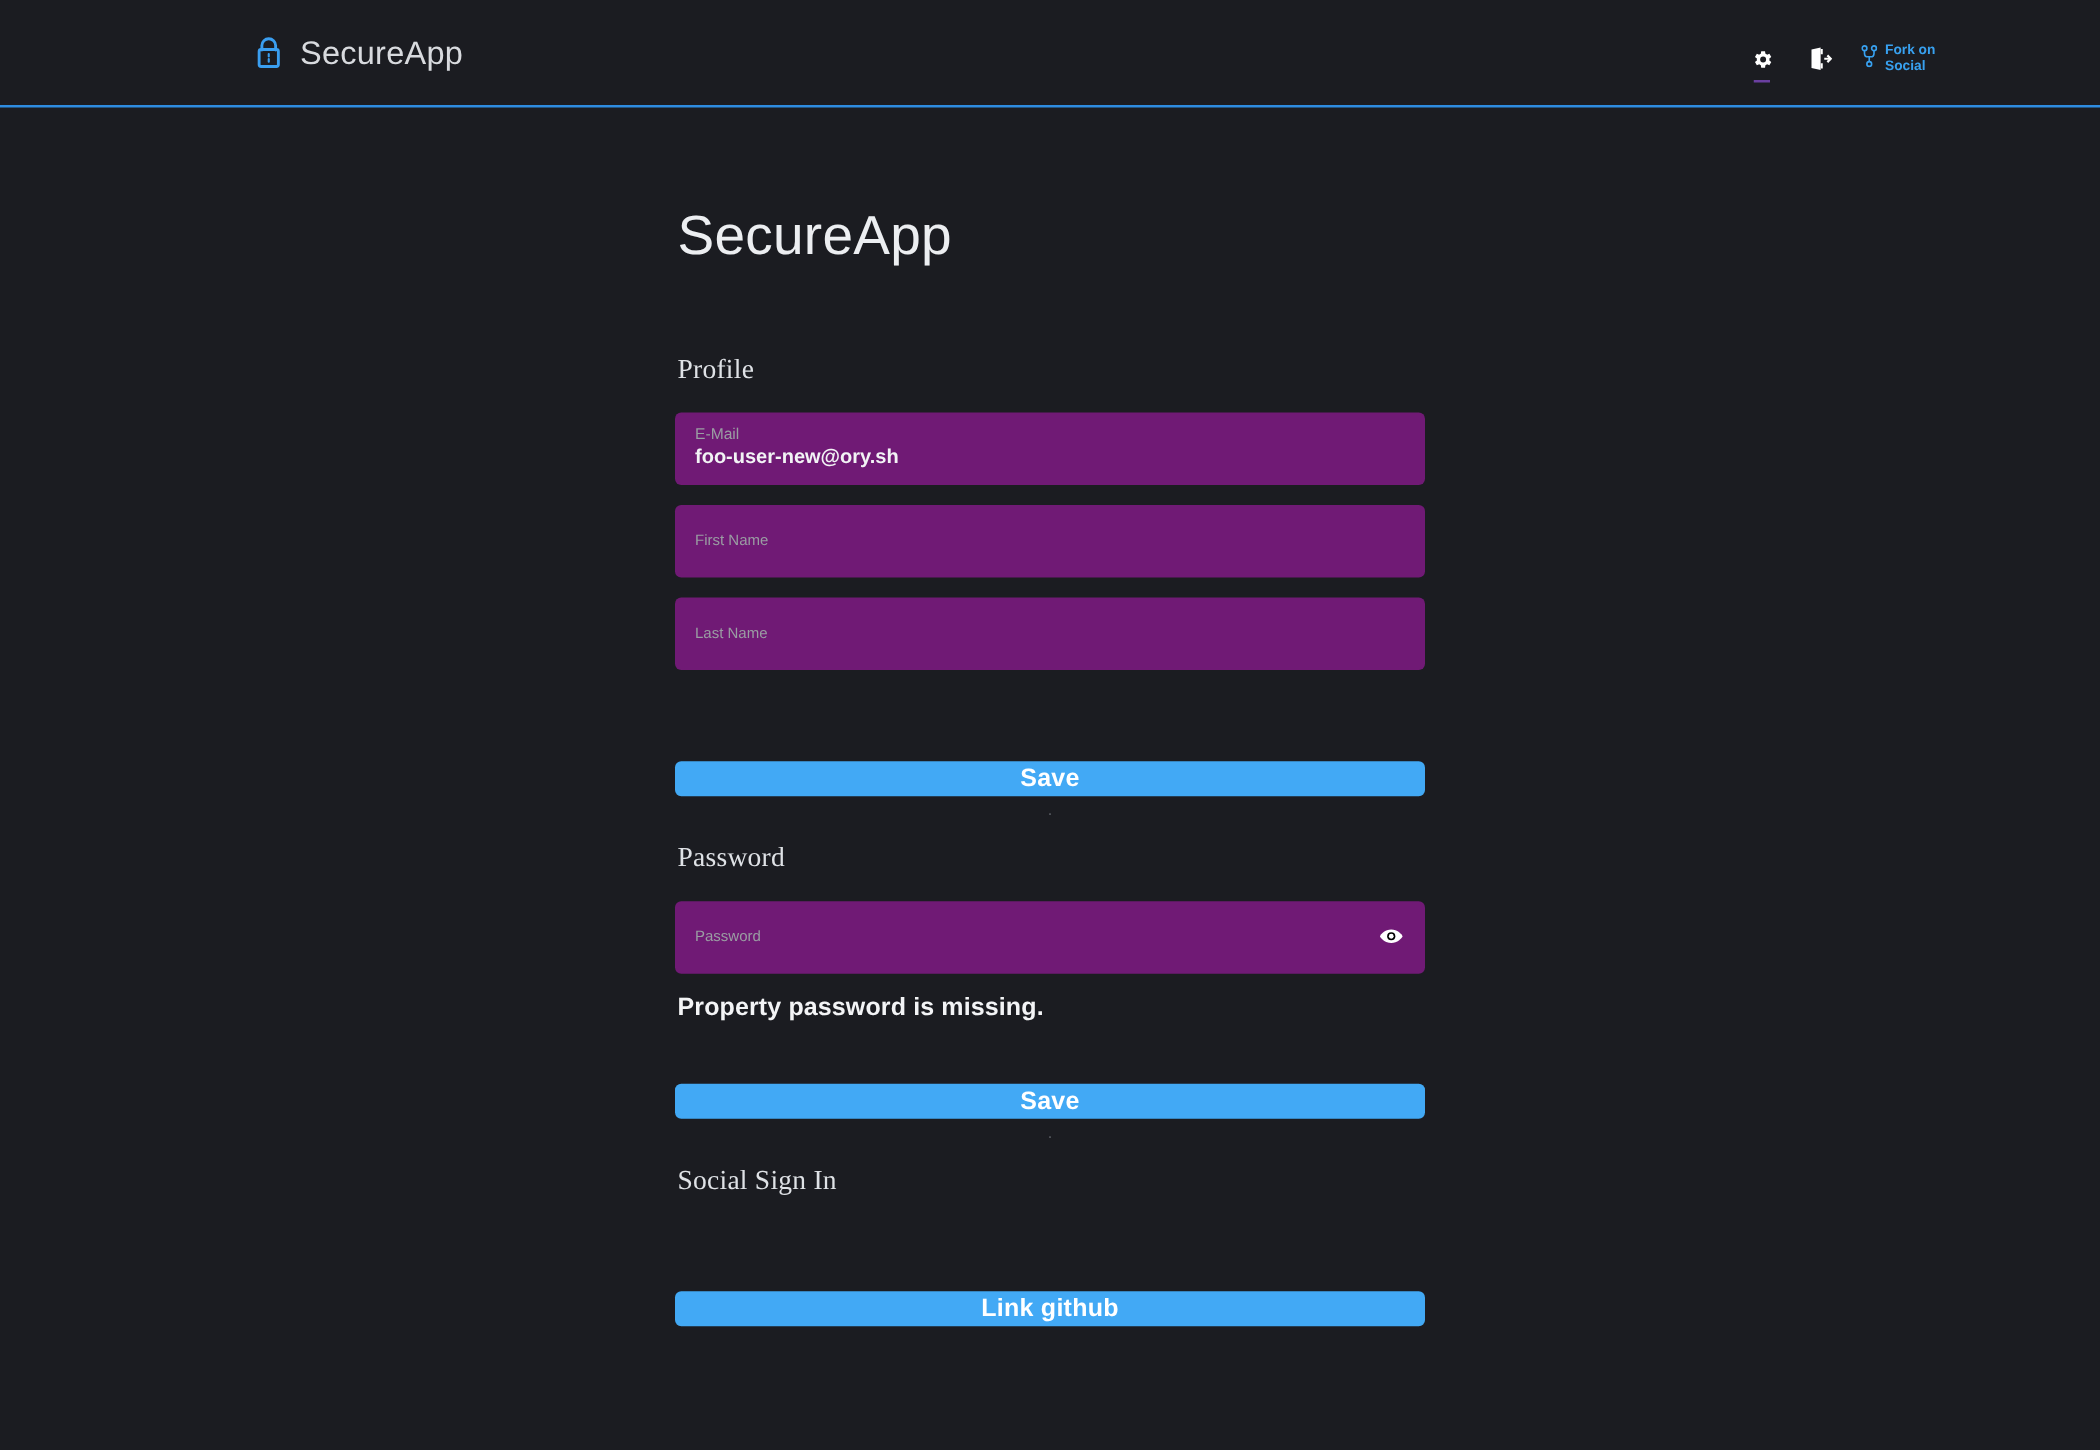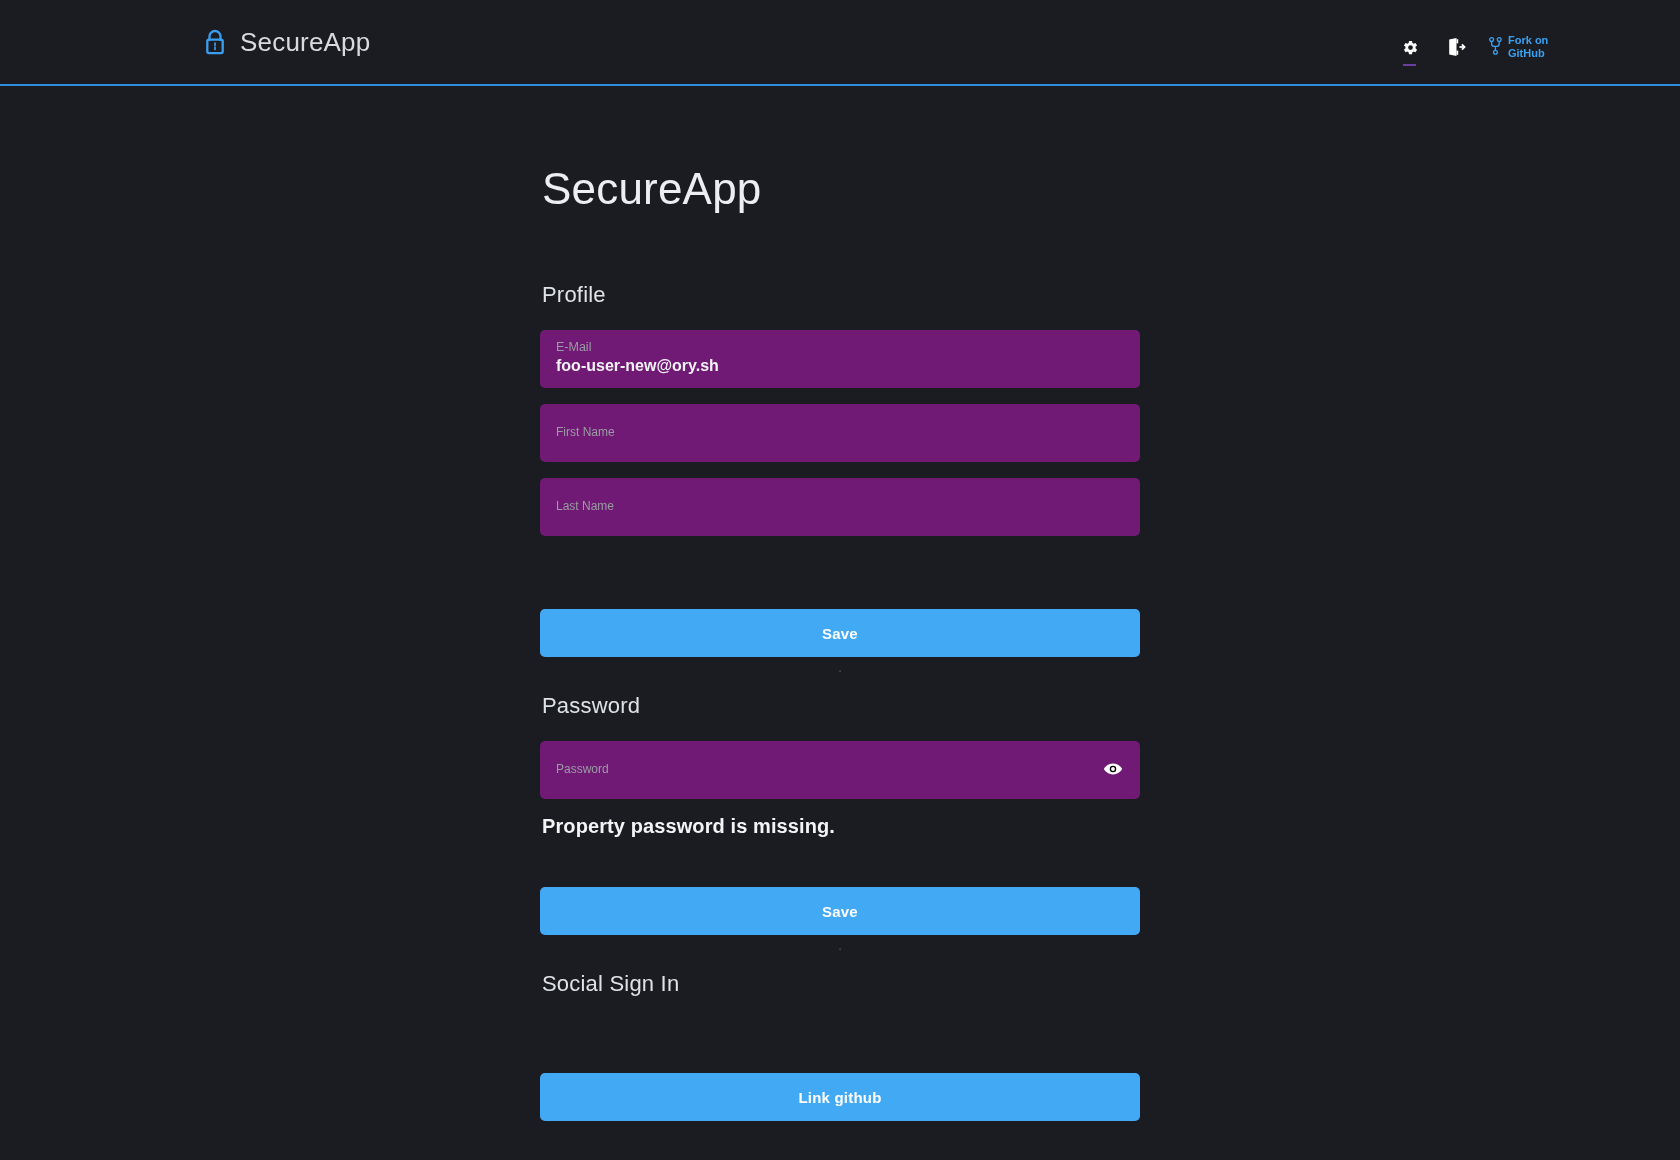--- a/index.html
+++ b/index.html
@@ -96,20 +96,21 @@
     font-weight: 400;
     margin: 0 0 68px 2px;
     letter-spacing: 0.2px;
   }
   .section-title {
     color: #dfe2e6;
     font-size: 22px;
     font-weight: 400;
     margin: 0 0 22px 2px;
     letter-spacing: 0.2px;
+    font-family: Liberation Serif, serif;
   }
 
   .field {
     width: 600px;
     height: 58px;
     background: #701a75;
     border: none;
     border-radius: 5px;
     margin-bottom: 16px;
     position: relative;
@@ -157,27 +158,27 @@
     color: #f3f4f6;
     font-size: 20px;
     font-weight: 700;
     margin: 7px 0 0 2px;
     letter-spacing: 0.1px;
   }
 
   .btn-primary {
     display: block;
     width: 600px;
-    height: 48px;
+    height: 28px;
     background: #42a9f5;
     color: #ffffff;
     border: none;
     border-radius: 5px;
     font-family: "Liberation Sans", sans-serif;
-    font-size: 15px;
+    font-size: 20px;
     font-weight: 700;
     cursor: pointer;
     letter-spacing: 0.2px;
   }
   .dot-sep {
     width: 600px;
     text-align: center;
     color: #5b5e65;
     font-size: 13px;
     line-height: 1;
@@ -233,21 +234,21 @@
     <a class="fork-link">
       <span>
         <svg width="13" height="18" viewBox="0 0 13 18" fill="none" xmlns="http://www.w3.org/2000/svg">
           <circle cx="2.6" cy="2.6" r="1.9" stroke="#38a1f0" stroke-width="1.3"></circle>
           <circle cx="10.2" cy="2.6" r="1.9" stroke="#38a1f0" stroke-width="1.3"></circle>
           <circle cx="6.4" cy="15.2" r="1.9" stroke="#38a1f0" stroke-width="1.3"></circle>
           <path d="M2.6 4.6v2.1c0 1.5 1.2 2.7 2.7 2.7h2.2c1.5 0 2.7-1.2 2.7-2.7V4.6" stroke="#38a1f0" stroke-width="1.3"></path>
           <path d="M6.4 9.4v3.9" stroke="#38a1f0" stroke-width="1.3"></path>
         </svg>
       </span>
-      <span class="fork-text"><span>Fork on</span><br><span>GitHub</span></span>
+      <span class="fork-text"><span>Fork on</span><br><span>Social</span></span>
     </a>
 
   </div>
 </div>
 
 <div class="main">
   <div class="card">
 
     <h1 class="page-title">SecureApp</h1>
 

